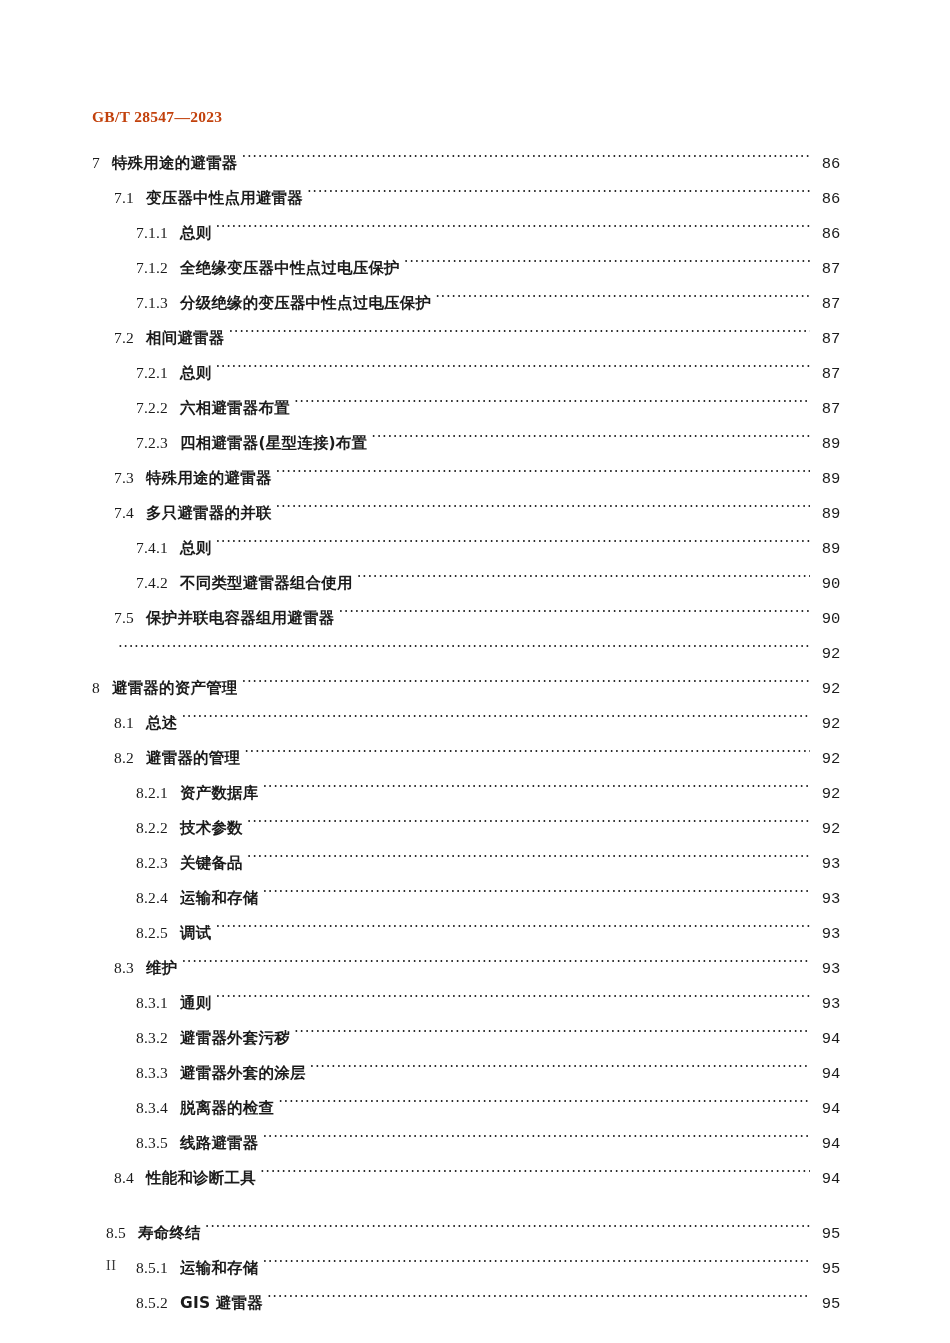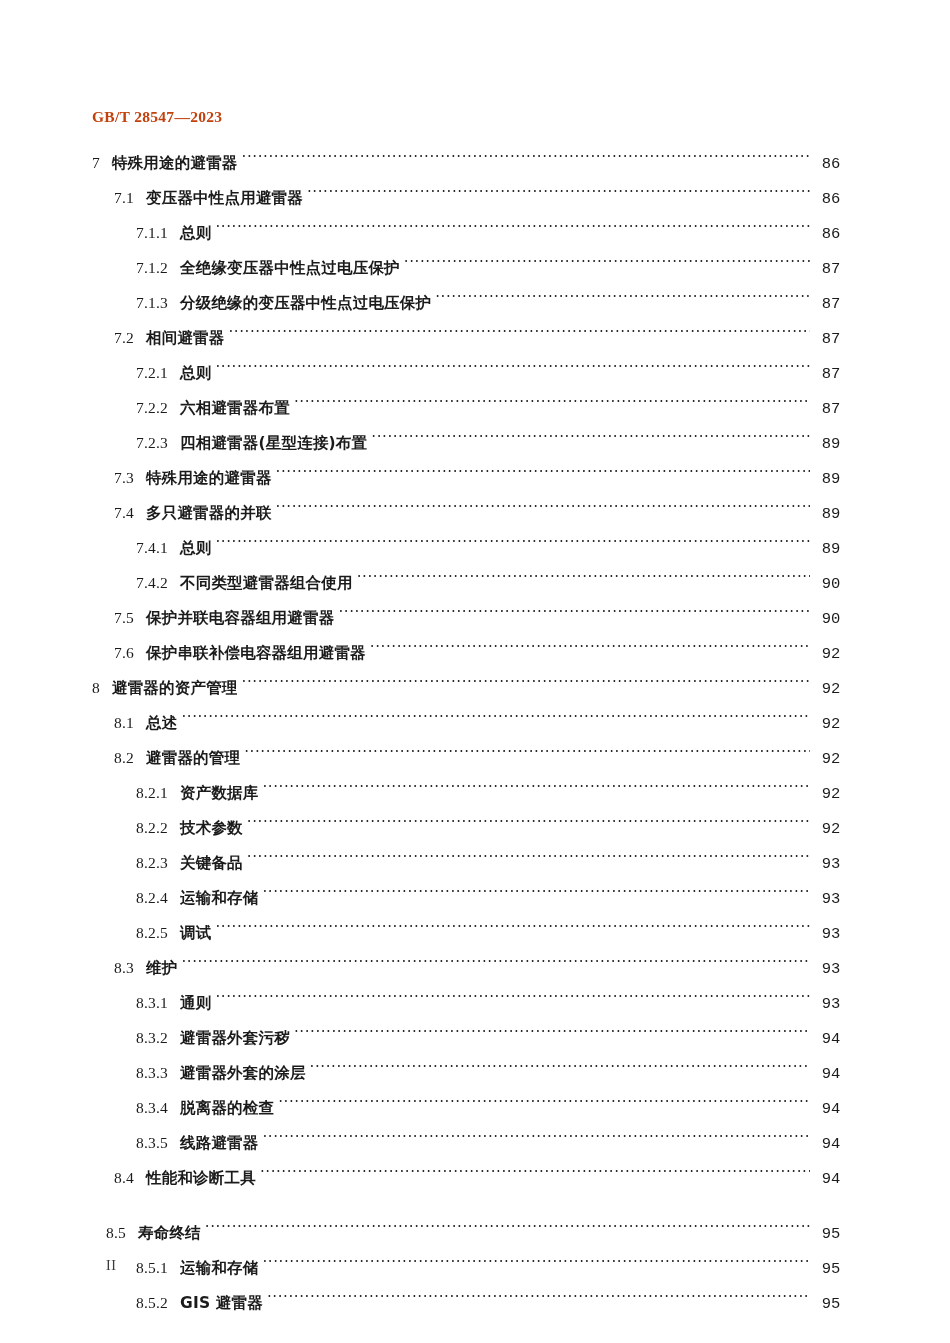--- a/index.html
+++ b/index.html
@@ -241,24 +241,20 @@
       </div>
       <div class="toc-entry lvl-1">
         <span class="entry-label">
           <span class="num">7.5</span>
           <span class="title">保护并联电容器组用避雷器</span>
         </span>
         <span class="leader"></span>
         <span class="pageno">90</span>
       </div>
       <div class="toc-entry lvl-1">
-        <span class="entry-label">
-          <span class="num">7.6</span>
-          <span class="title">保护串联补偿电容器组用避雷器</span>
-        </span>
         <span class="leader"></span>
         <span class="pageno">92</span>
       </div>
       <div class="toc-entry lvl-0">
         <span class="entry-label">
           <span class="num">8</span>
           <span class="title">避雷器的资产管理</span>
         </span>
         <span class="leader"></span>
         <span class="pageno">92</span>

